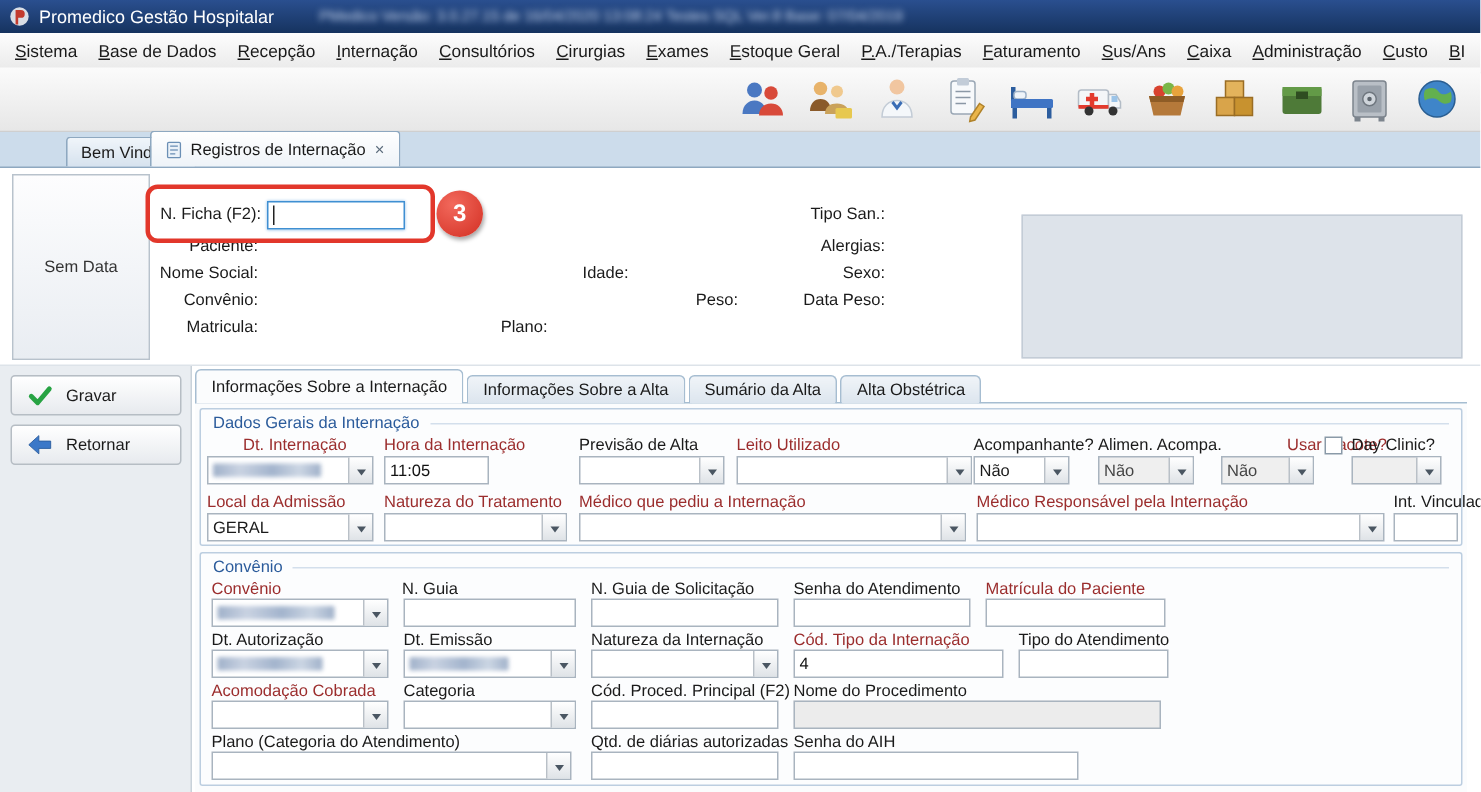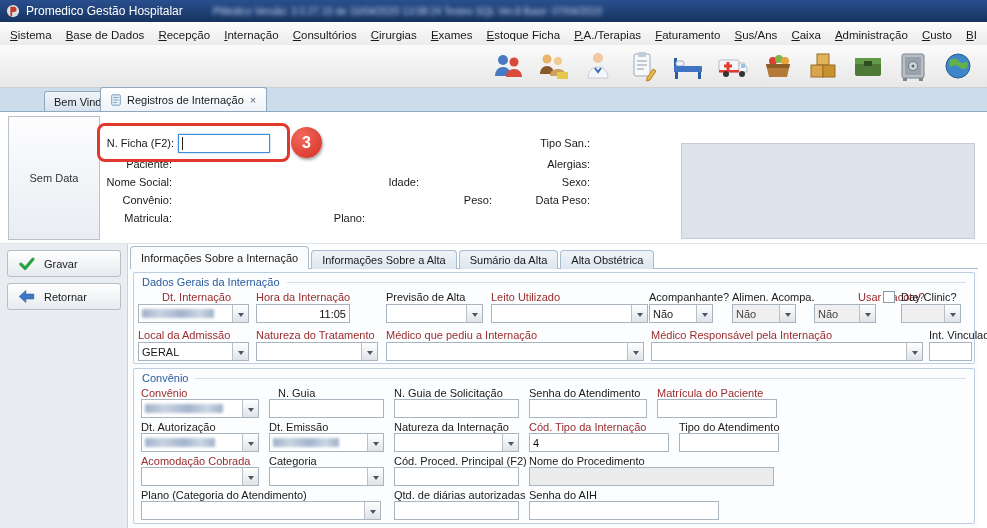--- a/index.html
+++ b/index.html
@@ -104,21 +104,21 @@
 </div>
 
 <div class="menubar">
   <span class="menu-item">Sistema</span>
   <span class="menu-item">Base de Dados</span>
   <span class="menu-item">Recepção</span>
   <span class="menu-item">Internação</span>
   <span class="menu-item">Consultórios</span>
   <span class="menu-item">Cirurgias</span>
   <span class="menu-item">Exames</span>
-  <span class="menu-item">Estoque Ficha</span>
+  <span class="menu-item">Estoque Geral</span>
   <span class="menu-item">P.A./Terapias</span>
   <span class="menu-item">Faturamento</span>
   <span class="menu-item">Sus/Ans</span>
   <span class="menu-item">Caixa</span>
   <span class="menu-item">Administração</span>
   <span class="menu-item">Custo</span>
   <span class="menu-item">BI</span>
 </div>
 
 <div class="toolbar">
@@ -291,21 +291,21 @@
 
   <div class="flabel req" style="left:4px;top:18px;padding-left:24px;">Dt. Internação</div>
   <div class="combo" style="left:4px;top:31px;width:111px;">
     <span class="cval">
         <i class="redact" style="width:72px"></i>
       </span>
     <span class="cbtn"></span>
   </div>
 
   <div class="flabel req" style="left:122px;top:18px;">Hora da Internação</div>
-  <input class="tfield" style="left: 122px; top: 31px; width: 94px; text-align: right;" readonly="" value="11:05">
+  <input class="tfield" style="left: 122px; top: 31px; width: 70px;" readonly="" value="11:05">
 
   <div class="flabel" style="left:252px;top:18px;">Previsão de Alta</div>
   <div class="combo" style="left:252px;top:31px;width:97px;">
     <span class="cval"></span>
     <span class="cbtn"></span>
   </div>
 
   <div class="flabel req" style="left:357px;top:18px;">Leito Utilizado</div>
   <div class="combo" style="left:357px;top:31px;width:157px;">
     <span class="cval"></span>
@@ -372,21 +372,21 @@
   </div>
 
   <div class="flabel req" style="left:7px;top:18px;">Convênio</div>
   <div class="combo" style="left:7px;top:30px;width:118px;">
     <span class="cval">
         <i class="redact" style="width:78px"></i>
       </span>
     <span class="cbtn"></span>
   </div>
 
-  <div class="flabel" style="left:144px;top:18px;">N. Guia</div>
+  <div class="flabel" style="left:134px;top:18px;">N. Guia</div>
   <input class="tfield" style="left: 135px; top: 30px; width: 115px;" readonly="" value="">
 
   <div class="flabel" style="left:260px;top:18px;">N. Guia de Solicitação</div>
   <input class="tfield" style="left: 260px; top: 30px; width: 125px;" readonly="" value="">
 
   <div class="flabel" style="left:395px;top:18px;">Senha do Atendimento</div>
   <input class="tfield" style="left: 395px; top: 30px; width: 118px;" readonly="" value="">
 
   <div class="flabel req" style="left:523px;top:18px;">Matrícula do Paciente</div>
   <input class="tfield" style="left: 523px; top: 30px; width: 120px;" readonly="" value="">

